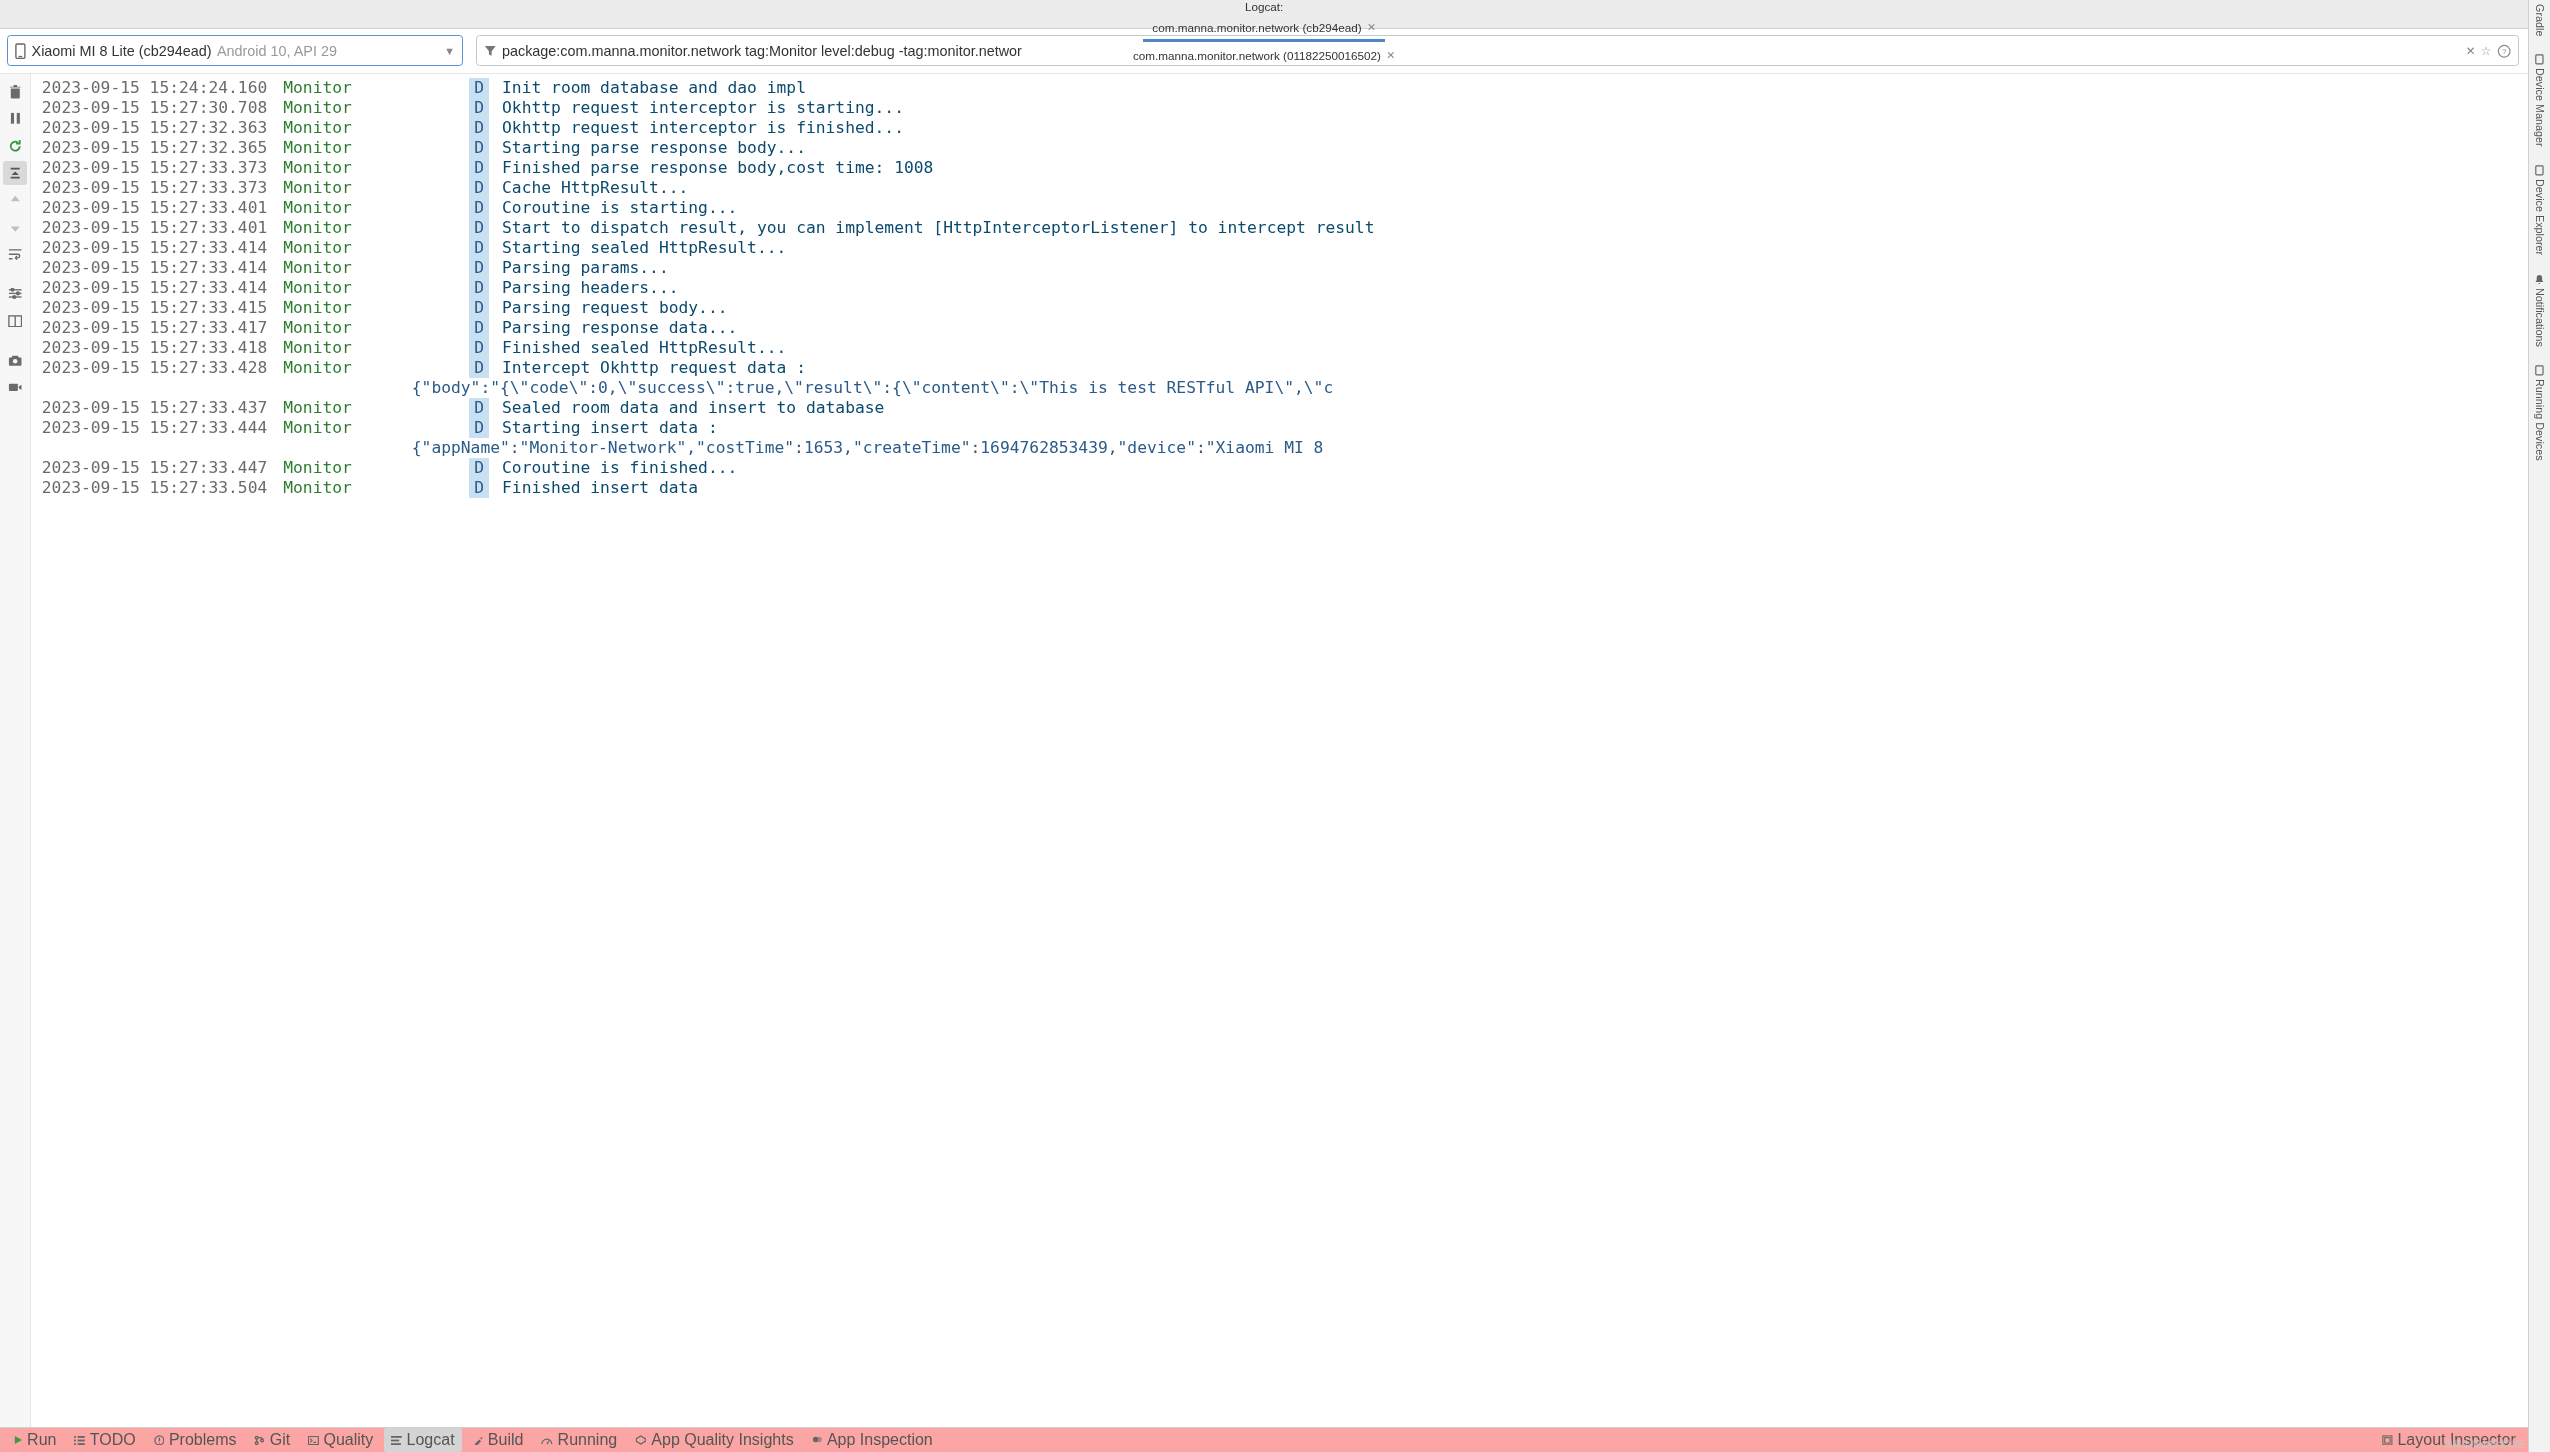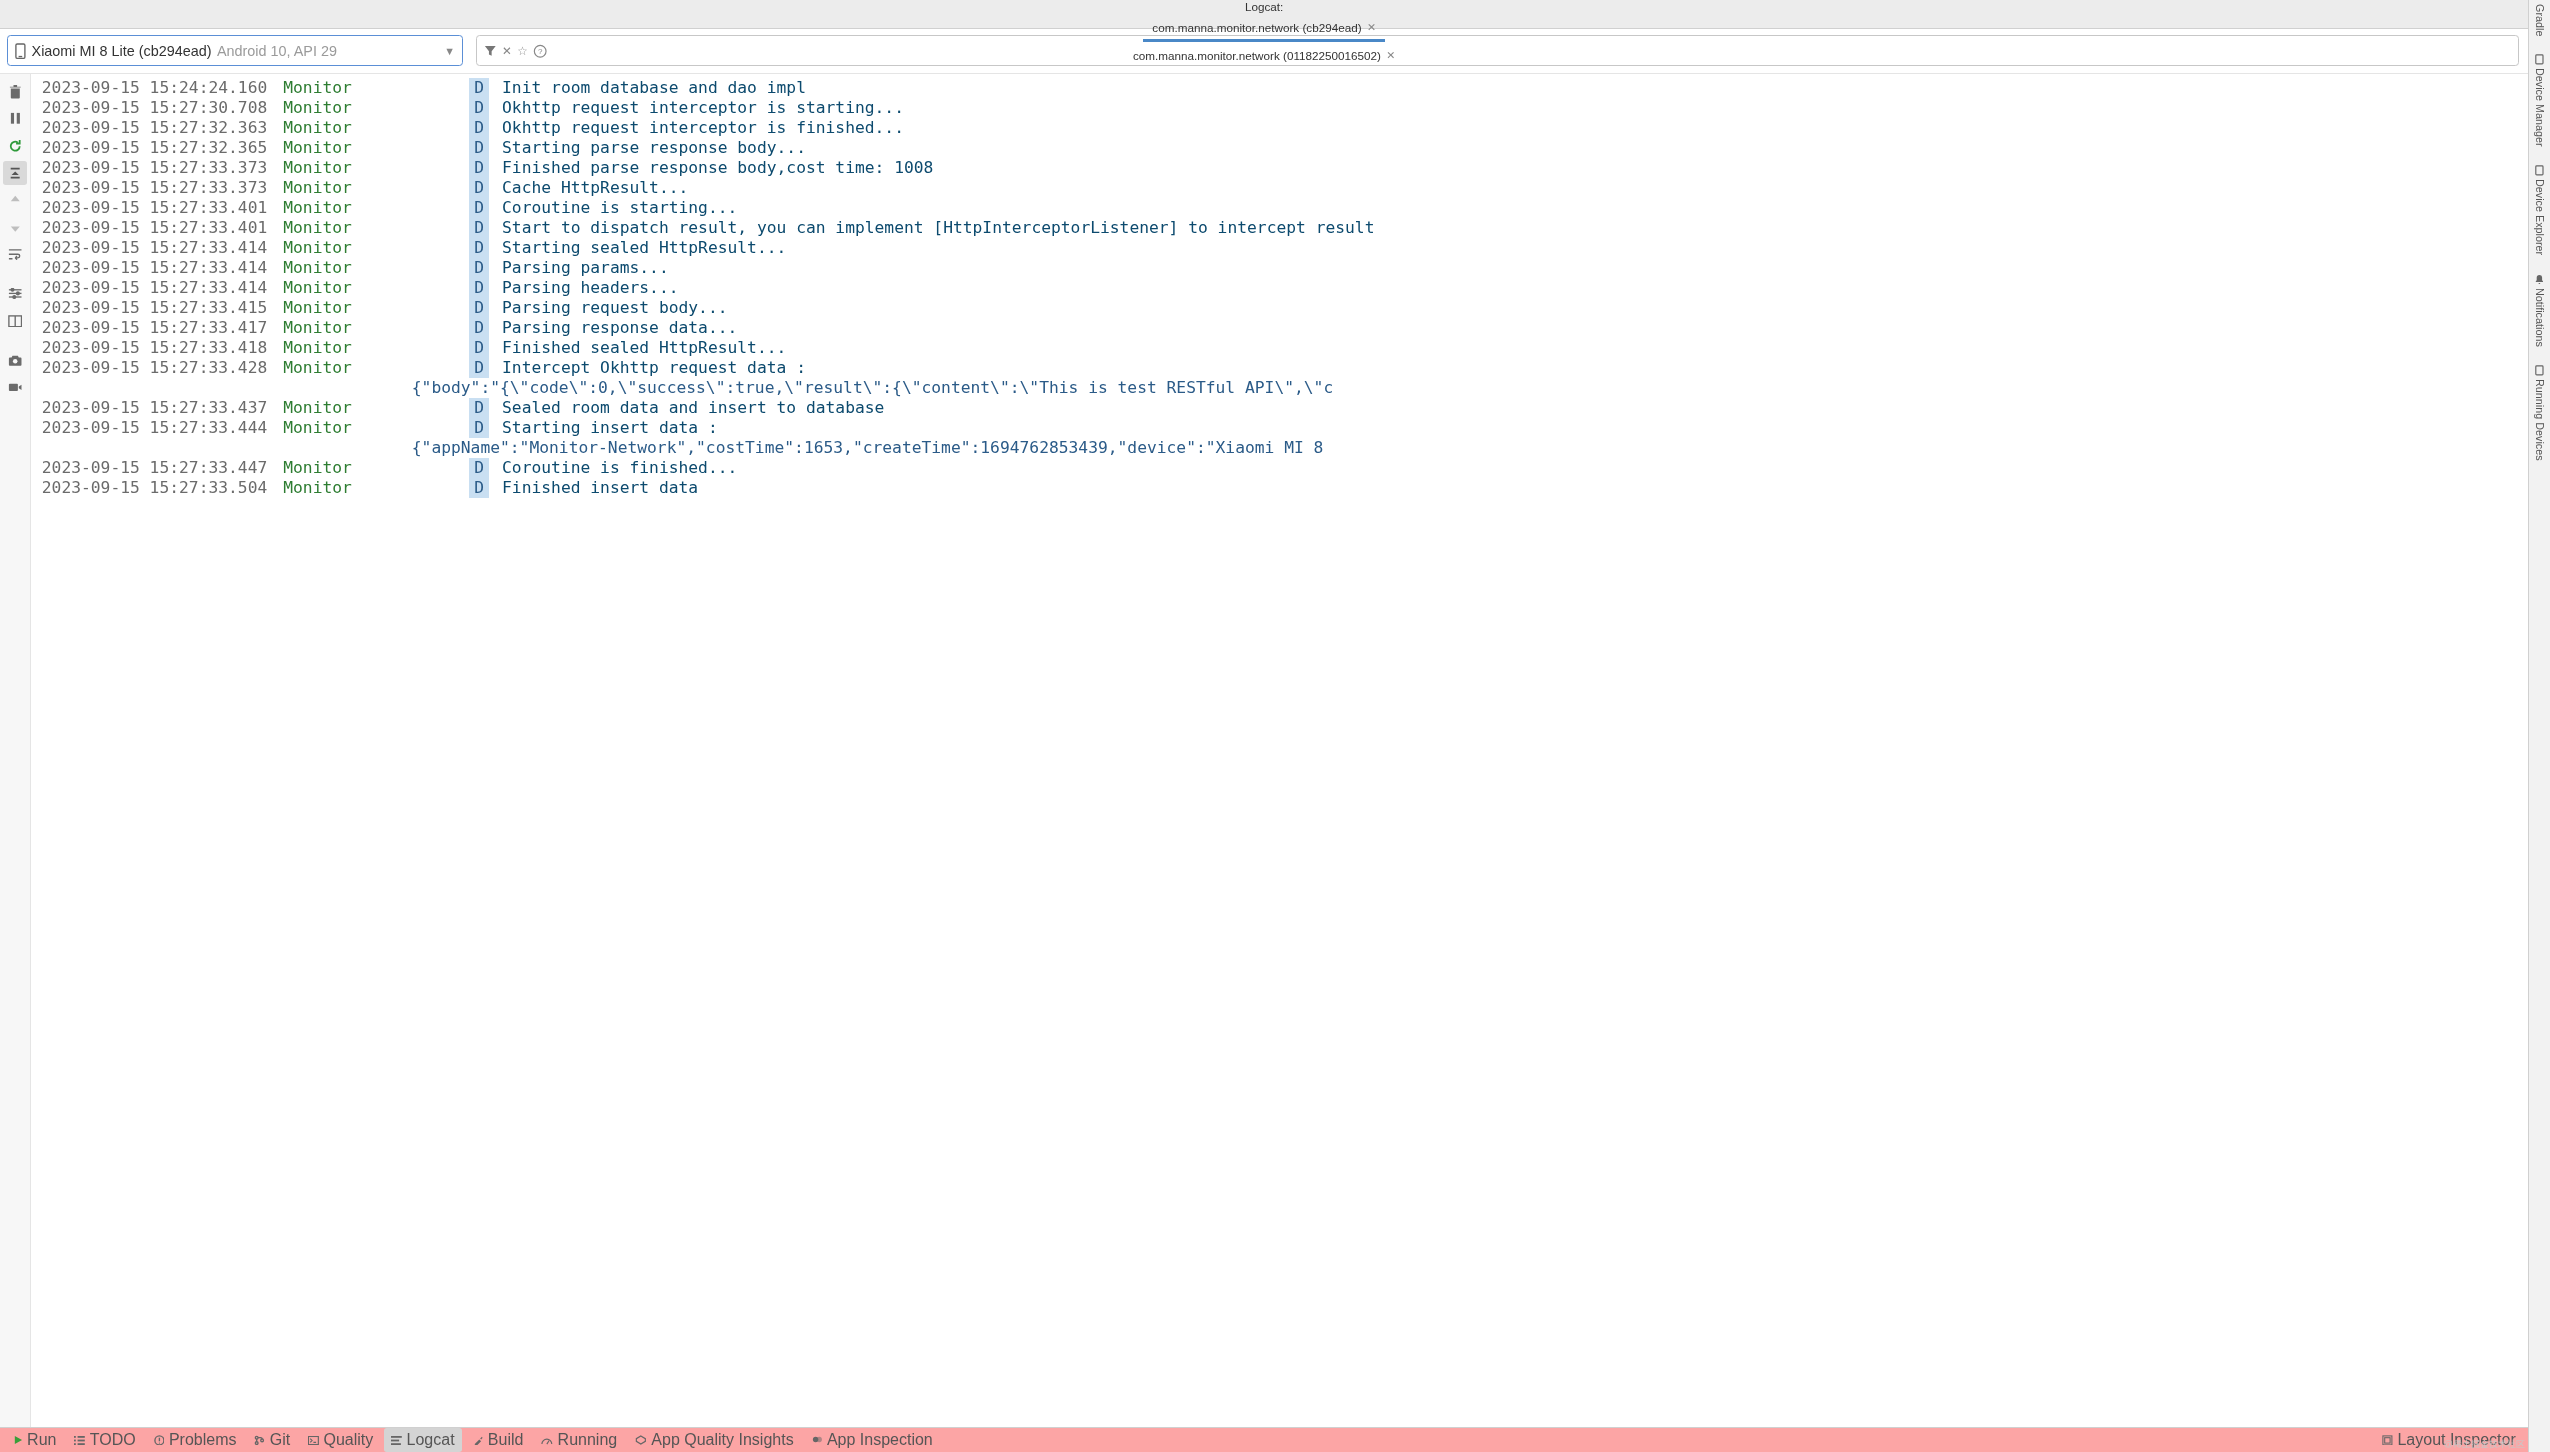--- a/index.html
+++ b/index.html
@@ -94,20 +94,21 @@
           <span class="dev-api">Android 10, API 29</span>
         </div>
         <span class="chev">▼</span>
       </div>
       <div class="filter-box">
         <span class="ficon">
           <svg width="12.6" height="12.6" viewBox="0 0 14 14" fill="#777">
               <path d="M1 1h12l-4.5 6v5l-3-1.5V7z"></path>
             </svg>
         </span>
+        <input type="text" value="package:com.manna.monitor.network tag:Monitor level:debug -tag:monitor.networ" style="">
         <span class="ficon">✕</span>
         <span class="ficon">☆</span>
         <span class="ficon">
           <svg width="14.4" height="14.4" viewBox="0 0 16 16" fill="none" stroke="#888" stroke-width="1.3" style="font-size:13px">
               <circle cx="8" cy="8" r="6.5"></circle>
               <text x="8" y="11.5" text-anchor="middle" font-size="9" fill="#888" stroke="none">?</text>
             </svg>
         </span>
       </div>
     </div>

